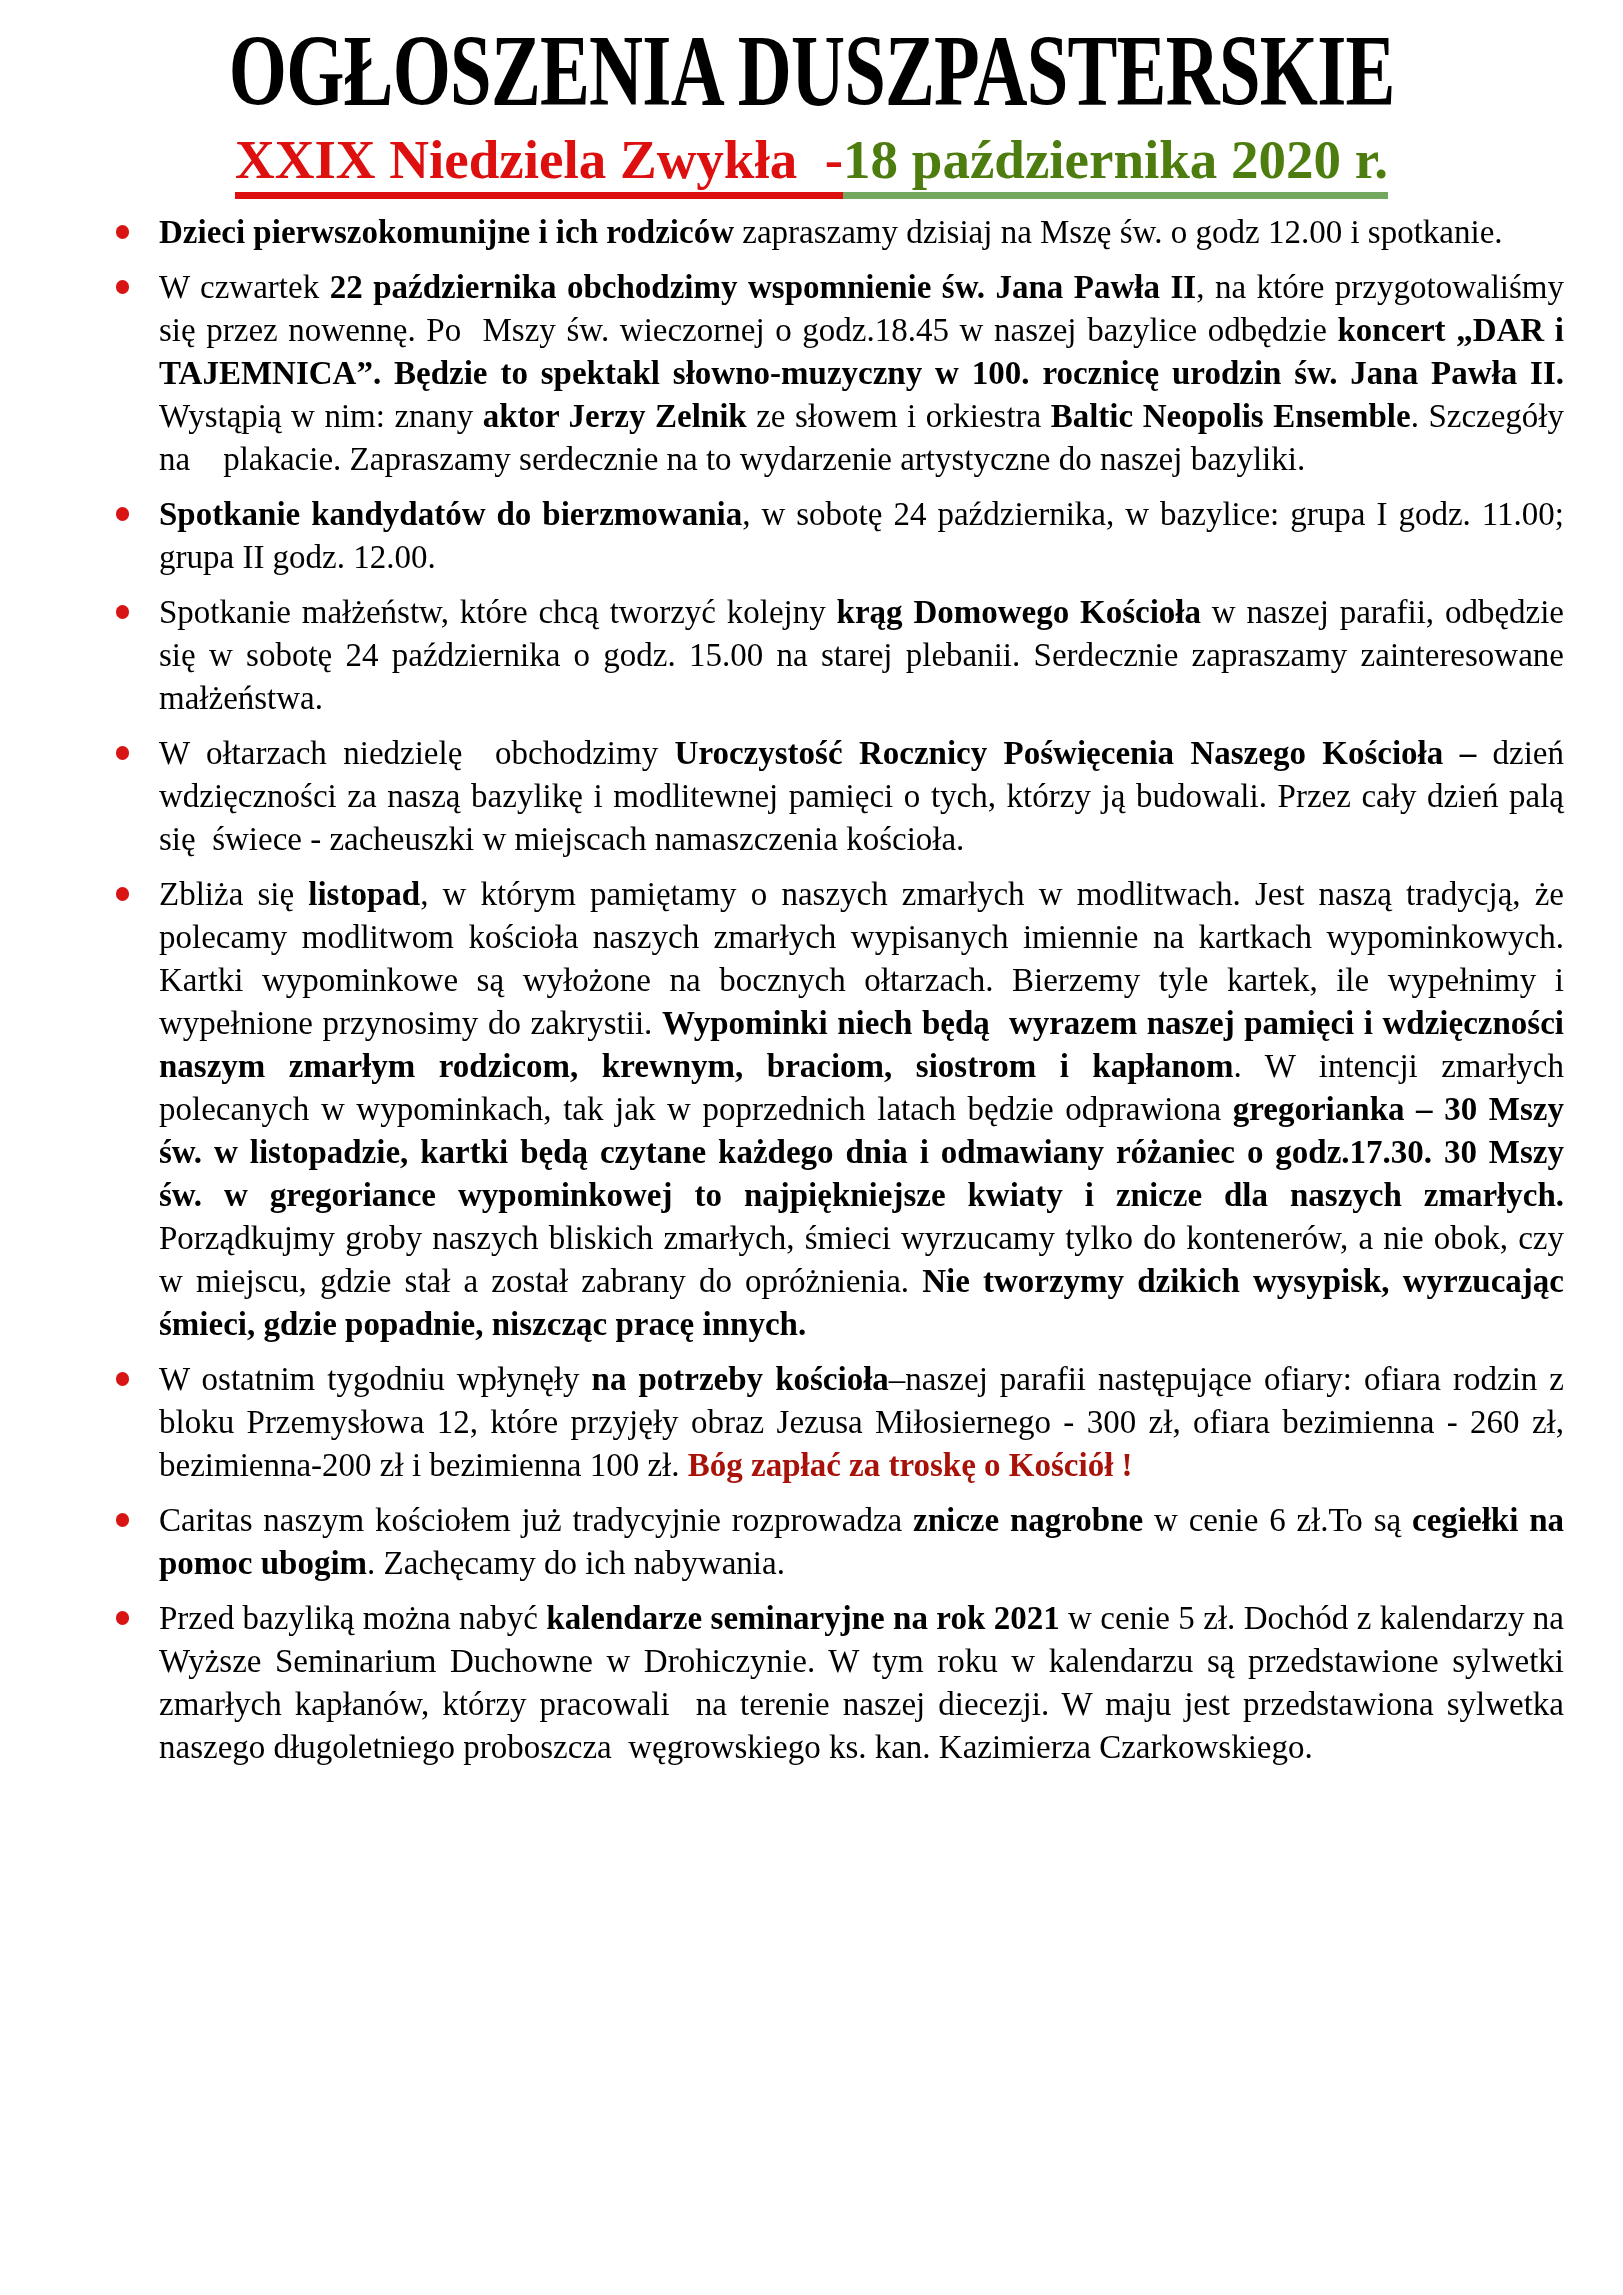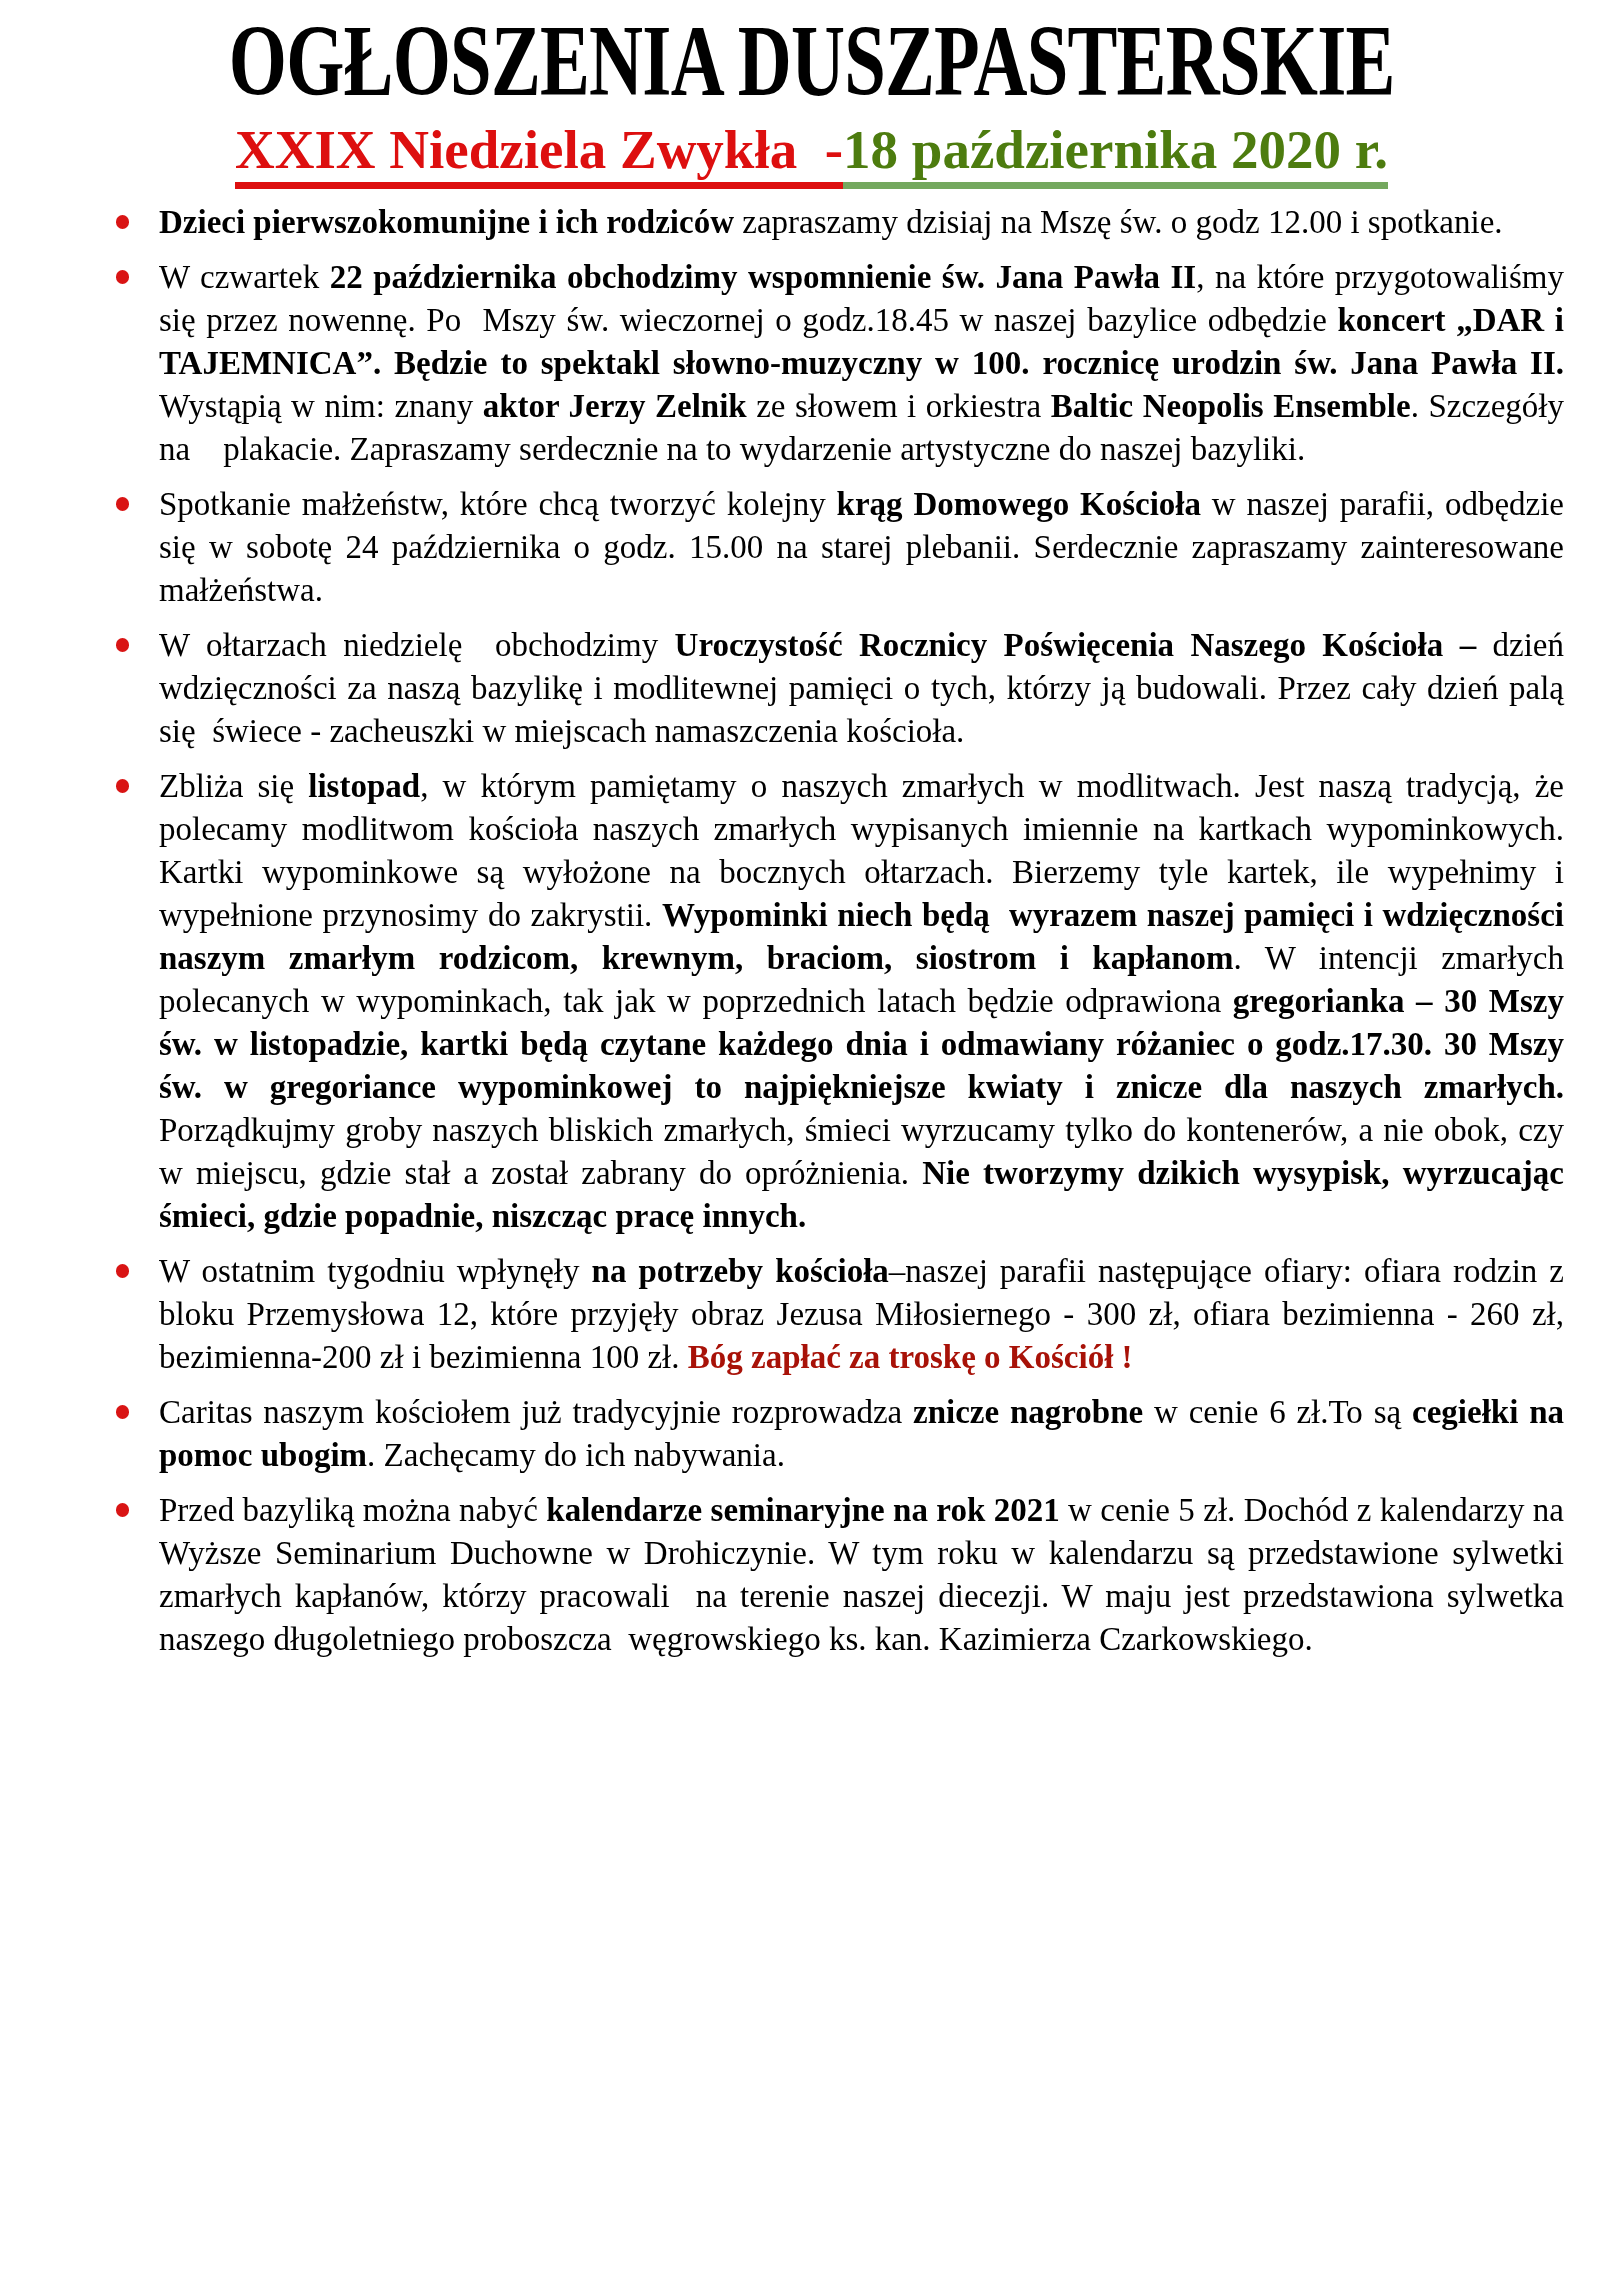--- a/index.html
+++ b/index.html
@@ -9,21 +9,21 @@
     width: 1623px;
     height: 2295px;
     overflow: hidden;
     font-family: "Liberation Serif", "DejaVu Serif", serif;
     color: #000000;
   }
   .page {
     box-sizing: border-box;
     width: 1623px;
     height: 2295px;
-    padding-top: 5px;
+    padding-top: 15px;
   }
   .doc-title {
     margin: 0;
     text-align: center;
     font-size: 101px;
     line-height: 1.12;
     font-weight: 700;
     color: #000000;
     white-space: nowrap;
   }
@@ -88,20 +88,21 @@
 <body>
 
 <div class="page">
   <h1 class="doc-title"><span class="title-inner">OGŁOSZENIA DUSZPASTERSKIE</span></h1>
 
   <h2 class="doc-subtitle"><span class="sub-left">XXIX Niedziela Zwykła  -</span><span class="sub-right">18 października 2020 r.</span></h2>
 
   <ul class="announcements">
       <li><span class="bullet"></span><span class="run bold">Dzieci pierwszokomunijne i ich rodziców</span><span class="run"> zapraszamy dzisiaj na Mszę św. o godz 12.00 i spotkanie.</span></li>
       <li><span class="bullet"></span><span class="run">W czwartek </span><span class="run bold">22 października obchodzimy wspomnienie św. Jana Pawła II</span><span class="run">, na które przygotowaliśmy się przez nowennę. Po  Mszy św. wieczornej o godz.18.45 w naszej bazylice odbędzie </span><span class="run bold">koncert „DAR i TAJEMNICA”. Będzie to spektakl słowno-muzyczny w 100. rocznicę urodzin św. Jana Pawła II.</span><span class="run"> Wystąpią w nim: znany </span><span class="run bold">aktor Jerzy Zelnik</span><span class="run"> ze słowem i orkiestra </span><span class="run bold">Baltic Neopolis Ensemble</span><span class="run">. Szczegóły na    plakacie. Zapraszamy serdecznie na to wydarzenie artystyczne do naszej bazyliki.</span></li>
+      <li><span class="bullet"></span><span class="run bold">Spotkanie kandydatów do bierzmowania</span><span class="run">, w sobotę 24 października, w bazylice: grupa I godz. 11.00; grupa II godz. 12.00.</span></li>
       <li><span class="bullet"></span><span class="run">Spotkanie małżeństw, które chcą tworzyć kolejny </span><span class="run bold">krąg Domowego Kościoła</span><span class="run"> w naszej parafii, odbędzie się w sobotę 24 października o godz. 15.00 na starej plebanii. Serdecznie zapraszamy zainteresowane małżeństwa.</span></li>
       <li><span class="bullet"></span><span class="run">W ołtarzach niedzielę  obchodzimy </span><span class="run bold">Uroczystość Rocznicy Poświęcenia Naszego Kościoła –</span><span class="run"> dzień wdzięczności za naszą bazylikę i modlitewnej pamięci o tych, którzy ją budowali. Przez cały dzień palą się  świece - zacheuszki w miejscach namaszczenia kościoła.</span></li>
       <li><span class="bullet"></span><span class="run">Zbliża się </span><span class="run bold">listopad</span><span class="run">, w którym pamiętamy o naszych zmarłych w modlitwach. Jest naszą tradycją, że polecamy modlitwom kościoła naszych zmarłych wypisanych imiennie na kartkach wypominkowych. Kartki wypominkowe są wyłożone na bocznych ołtarzach. Bierzemy tyle kartek, ile wypełnimy i wypełnione przynosimy do zakrystii. </span><span class="run bold">Wypominki niech będą  wyrazem naszej pamięci i wdzięczności naszym zmarłym rodzicom, krewnym, braciom, siostrom i kapłanom</span><span class="run">. W intencji zmarłych polecanych w wypominkach, tak jak w poprzednich latach będzie odprawiona </span><span class="run bold">gregorianka – 30 Mszy św. w listopadzie, kartki będą czytane każdego dnia i odmawiany różaniec o godz.17.30. 30 Mszy św. w gregoriance wypominkowej to najpiękniejsze kwiaty i znicze dla naszych zmarłych.</span><span class="run"> Porządkujmy groby naszych bliskich zmarłych, śmieci wyrzucamy tylko do kontenerów, a nie obok, czy w miejscu, gdzie stał a został zabrany do opróżnienia. </span><span class="run bold">Nie tworzymy dzikich wysypisk, wyrzucając śmieci, gdzie popadnie, niszcząc pracę innych.</span></li>
       <li><span class="bullet"></span><span class="run">W ostatnim tygodniu wpłynęły </span><span class="run bold">na potrzeby kościoła</span><span class="run">–naszej parafii następujące ofiary: ofiara rodzin z bloku Przemysłowa 12, które przyjęły obraz Jezusa Miłosiernego - 300 zł, ofiara bezimienna - 260 zł, bezimienna-200 zł i bezimienna 100 zł. </span><span class="run bold" style="color: rgb(168, 18, 8);">Bóg zapłać za troskę o Kościół !</span></li>
       <li><span class="bullet"></span><span class="run">Caritas naszym kościołem już tradycyjnie rozprowadza </span><span class="run bold">znicze nagrobne</span><span class="run"> w cenie 6 zł.To są </span><span class="run bold">cegiełki na pomoc ubogim</span><span class="run">. Zachęcamy do ich nabywania.</span></li>
       <li><span class="bullet"></span><span class="run">Przed bazyliką można nabyć </span><span class="run bold">kalendarze seminaryjne na rok 2021</span><span class="run"> w cenie 5 zł. Dochód z kalendarzy na Wyższe Seminarium Duchowne w Drohiczynie. W tym roku w kalendarzu są przedstawione sylwetki zmarłych kapłanów, którzy pracowali  na terenie naszej diecezji. W maju jest przedstawiona sylwetka naszego długoletniego proboszcza  węgrowskiego ks. kan. Kazimierza Czarkowskiego.</span></li>
     </ul>
 </div>
 
 

